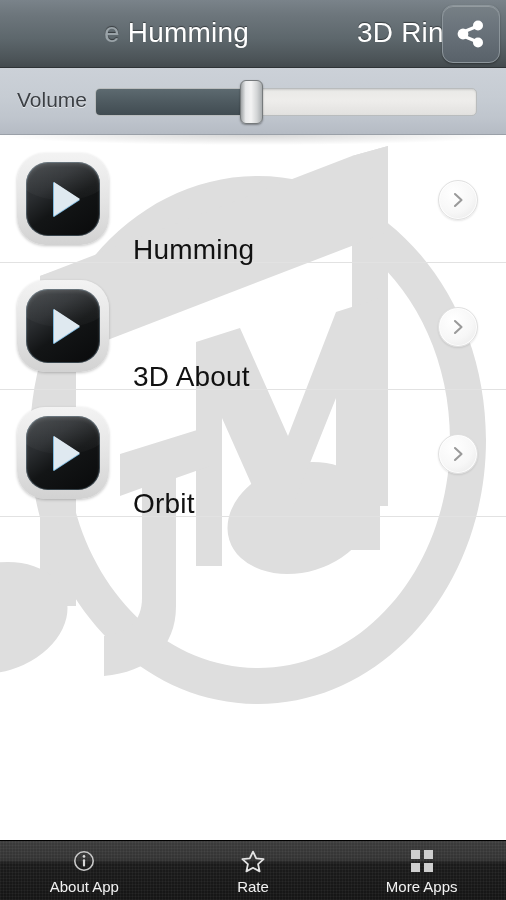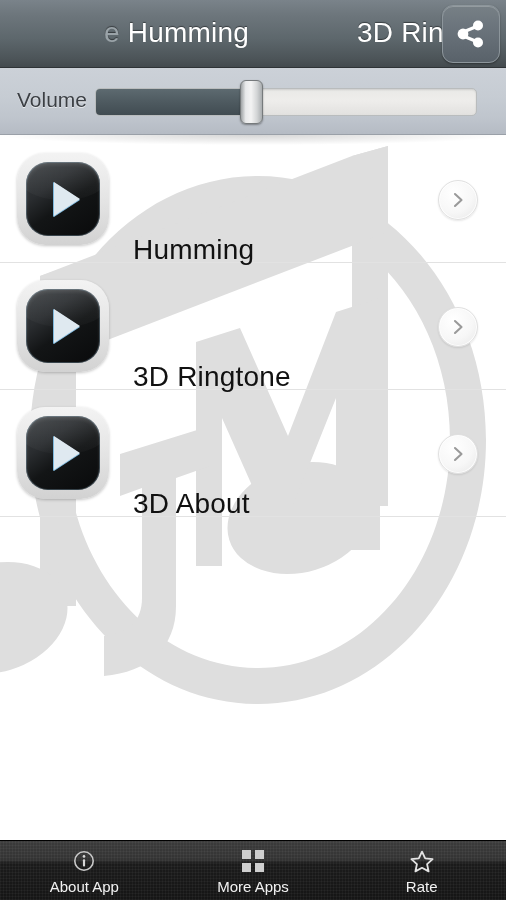--- a/index.html
+++ b/index.html
@@ -342,72 +342,72 @@
           </svg>
         </div>
       </div>
       <div class="row">
         <div class="play-btn">
           <div class="play-inner">
             <div class="play-gloss"></div>
             <div class="play-tri"></div>
           </div>
         </div>
-        <div class="row-label">3D Ringtone</div>
+        <div class="row-label">3D About</div>
         <div class="chevron-btn">
           <svg width="18" height="18" viewBox="0 0 18 18">
             <polyline points="6,3 12.5,9 6,15" fill="none" stroke="#9a9a9a" stroke-width="2.1" stroke-linecap="round" stroke-linejoin="round"></polyline>
           </svg>
         </div>
       </div>
       <div class="row">
         <div class="play-btn">
           <div class="play-inner">
             <div class="play-gloss"></div>
             <div class="play-tri"></div>
           </div>
         </div>
-        <div class="row-label">3D About</div>
+        <div class="row-label">Orbit</div>
         <div class="chevron-btn">
           <svg width="18" height="18" viewBox="0 0 18 18">
             <polyline points="6,3 12.5,9 6,15" fill="none" stroke="#9a9a9a" stroke-width="2.1" stroke-linecap="round" stroke-linejoin="round"></polyline>
           </svg>
         </div>
       </div>
     </div>
 
   <div class="bottomnav">
 
     <div class="nav-item">
       <div class="nav-icon">
         <svg width="22" height="22" viewBox="0 0 22 22">
           <circle cx="11" cy="11" r="9.2" fill="none" stroke="#c9c9c9" stroke-width="1.6"></circle>
           <circle cx="11" cy="6.4" r="1.35" fill="#d8d8d8"></circle>
           <rect x="9.9" y="9.3" width="2.2" height="7.2" rx="1" fill="#d8d8d8"></rect>
         </svg>
       </div>
       <div class="nav-label">About App</div>
+    </div>
+
+    <div class="nav-item">
+      <div class="nav-icon">
+        <svg width="24" height="23" viewBox="0 0 24 23">
+          <polygon points="12,1.6 15.2,8.4 22.6,9.2 17.1,14.2 18.6,21.4 12,17.8 5.4,21.4 6.9,14.2 1.4,9.2 8.8,8.4" fill="none" stroke="#e4e4e4" stroke-width="1.8" stroke-linejoin="round"></polygon>
+        </svg>
+      </div>
+      <div class="nav-label">Rate</div>
     </div>
 
     <div class="nav-item">
       <div class="nav-icon">
         <span class="grid-icon">
             <i></i>
             <i></i>
             <i></i>
             <i></i>
           </span>
       </div>
       <div class="nav-label">More Apps</div>
     </div>
 
-    <div class="nav-item">
-      <div class="nav-icon">
-        <svg width="24" height="23" viewBox="0 0 24 23">
-          <polygon points="12,1.6 15.2,8.4 22.6,9.2 17.1,14.2 18.6,21.4 12,17.8 5.4,21.4 6.9,14.2 1.4,9.2 8.8,8.4" fill="none" stroke="#e4e4e4" stroke-width="1.8" stroke-linejoin="round"></polygon>
-        </svg>
-      </div>
-      <div class="nav-label">Rate</div>
-    </div>
-
   </div>
 
 </div>
 
 </body></html>

